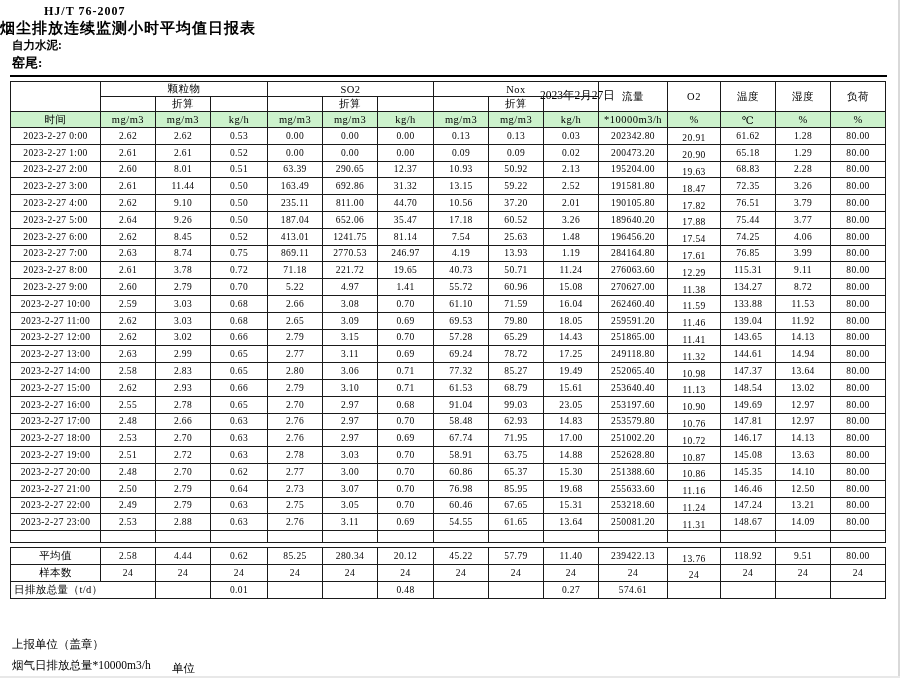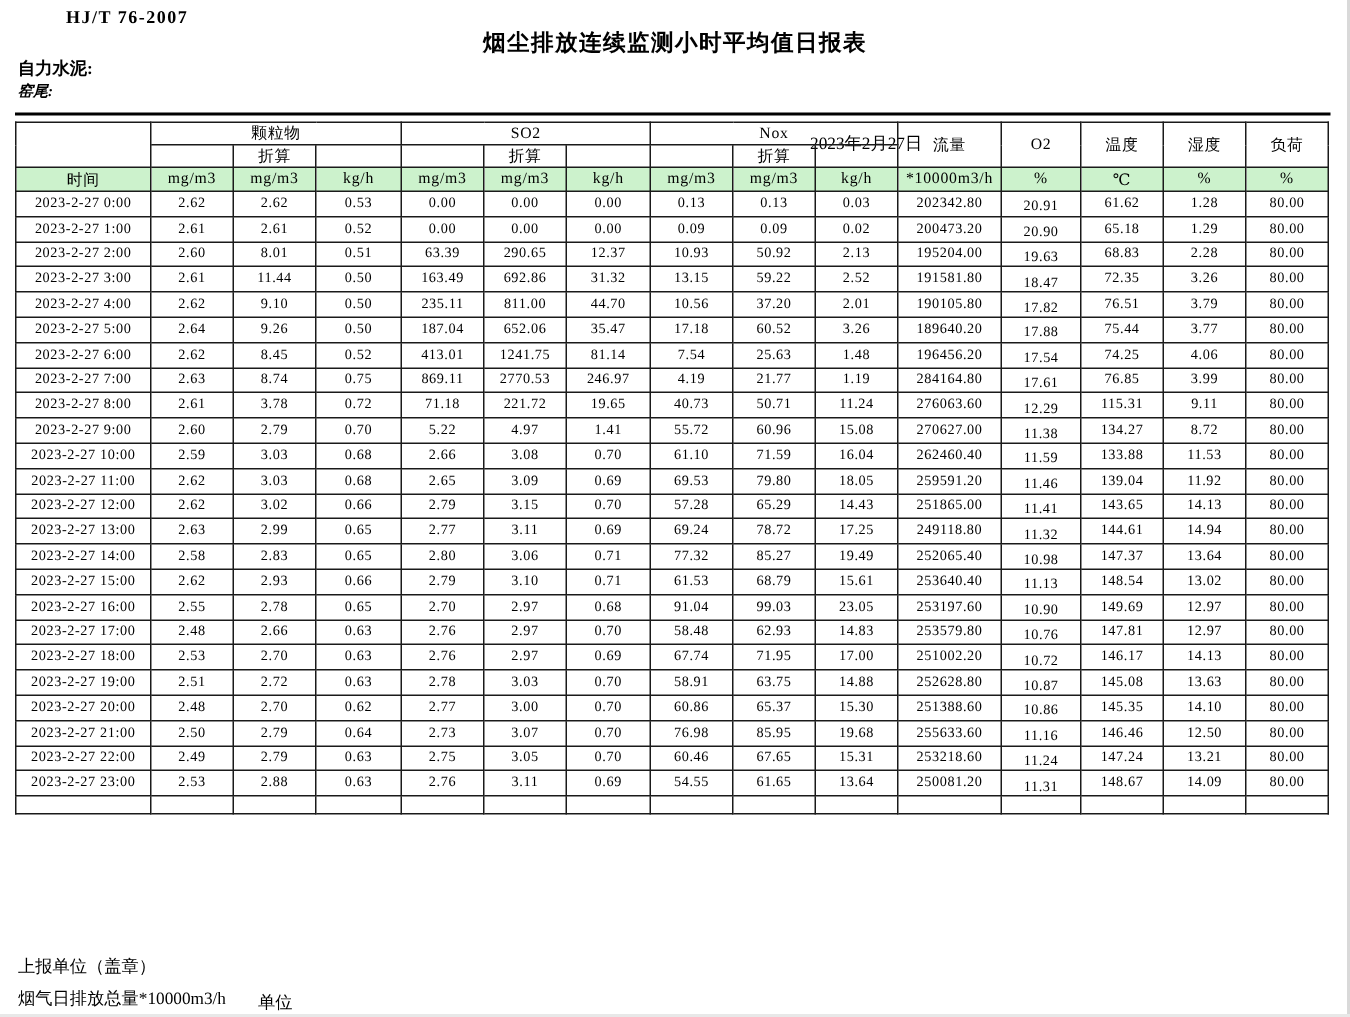--- a/index.html
+++ b/index.html
@@ -2,23 +2,23 @@
 <html><head>
 <meta charset="utf-8">
 <style>
   html,body{margin:0;padding:0;}
   body{
     width:900px;height:678px;position:relative;background:#ffffff;color:#000;
     font-family:"Liberation Serif","DejaVu Serif",serif;overflow:hidden;
   }
   .abs{position:absolute;}
   #std-code{left:10px;top:4px;font-size:12px;font-weight:bold;letter-spacing:1px;margin-left:34px;}
-  #page-title{left:0;top:19px;width:900px;text-align:center;font-size:15px;font-weight:bold;letter-spacing:1px;}
+  #page-title{left:0;top:19px;width:900px;font-size:15px;font-weight:bold;letter-spacing:1px;}
   #company-label{left:12px;top:38px;font-size:11.5px;font-weight:bold;}
-  #kiln-label{left:12px;top:54px;font-size:10px;font-weight:bold;font-style:italic;}
+  #kiln-label{left:12px;top:54px;font-size:13px;font-weight:bold;}
   #report-date{left:540px;top:50px;font-size:11.5px;margin-top:38px;}
   #top-rule{left:10px;top:75px;width:877px;height:2px;background:#000;}
   #table-wrap{left:10px;top:81px;}
 
   table{border-collapse:collapse;table-layout:fixed;width:785px;}
   td{
     border:1px solid #1a1a1a;padding:0;text-align:center;vertical-align:middle;
     font-size:9.5px;letter-spacing:0.4px;white-space:nowrap;overflow:hidden;height:15.8px;
   }
   thead td{font-size:10.5px;letter-spacing:0.5px;}
@@ -229,21 +229,21 @@
         </tr>
         <tr>
           <td>2023-2-27 7:00</td>
           <td>2.63</td>
           <td>8.74</td>
           <td>0.75</td>
           <td>869.11</td>
           <td>2770.53</td>
           <td>246.97</td>
           <td>4.19</td>
-          <td>21.77</td>
+          <td>13.93</td>
           <td>1.19</td>
           <td>284164.80</td>
           <td class="o2">17.61</td>
           <td>76.85</td>
           <td>3.99</td>
           <td>80.00</td>
         </tr>
         <tr>
           <td>2023-2-27 8:00</td>
           <td>2.61</td>
@@ -548,20 +548,70 @@
       <col style="width:55px">
         <col style="width:55px">
         <col style="width:55px">
       <col style="width:69px">
         <col style="width:53px">
         <col style="width:55px">
         <col style="width:55px">
         <col style="width:55px">
     </colgroup>
     <tbody id="summary-rows">
+        <tr>
+          <td class="label-cell">平均值</td>
+          <td>2.58</td>
+          <td>4.44</td>
+          <td>0.62</td>
+          <td>85.25</td>
+          <td>280.34</td>
+          <td>20.12</td>
+          <td>45.22</td>
+          <td>57.79</td>
+          <td>11.40</td>
+          <td>239422.13</td>
+          <td class="o2">13.76</td>
+          <td>118.92</td>
+          <td>9.51</td>
+          <td>80.00</td>
+        </tr>
+        <tr>
+          <td class="label-cell">样本数</td>
+          <td>24</td>
+          <td>24</td>
+          <td>24</td>
+          <td>24</td>
+          <td>24</td>
+          <td>24</td>
+          <td>24</td>
+          <td>24</td>
+          <td>24</td>
+          <td>24</td>
+          <td class="o2">24</td>
+          <td>24</td>
+          <td>24</td>
+          <td>24</td>
+        </tr>
+        <tr>
+          <td class="left" colspan="2">日排放总量（t/d）</td>
+          <td></td>
+          <td>0.01</td>
+          <td></td>
+          <td></td>
+          <td>0.48</td>
+          <td></td>
+          <td></td>
+          <td>0.27</td>
+          <td>574.61</td>
+          <td></td>
+          <td></td>
+          <td></td>
+          <td></td>
+        </tr>
       </tbody>
   </table>
 </div>
 
 <div class="abs" id="footer-flue">烟气日排放总量*10000m3/h</div>
 <div class="abs" id="footer-report-unit">上报单位（盖章）</div>
 <div class="abs" id="footer-unit">单位</div>
 <div class="abs" id="right-edge"></div>
 <div class="abs" id="bottom-edge"></div>
 

